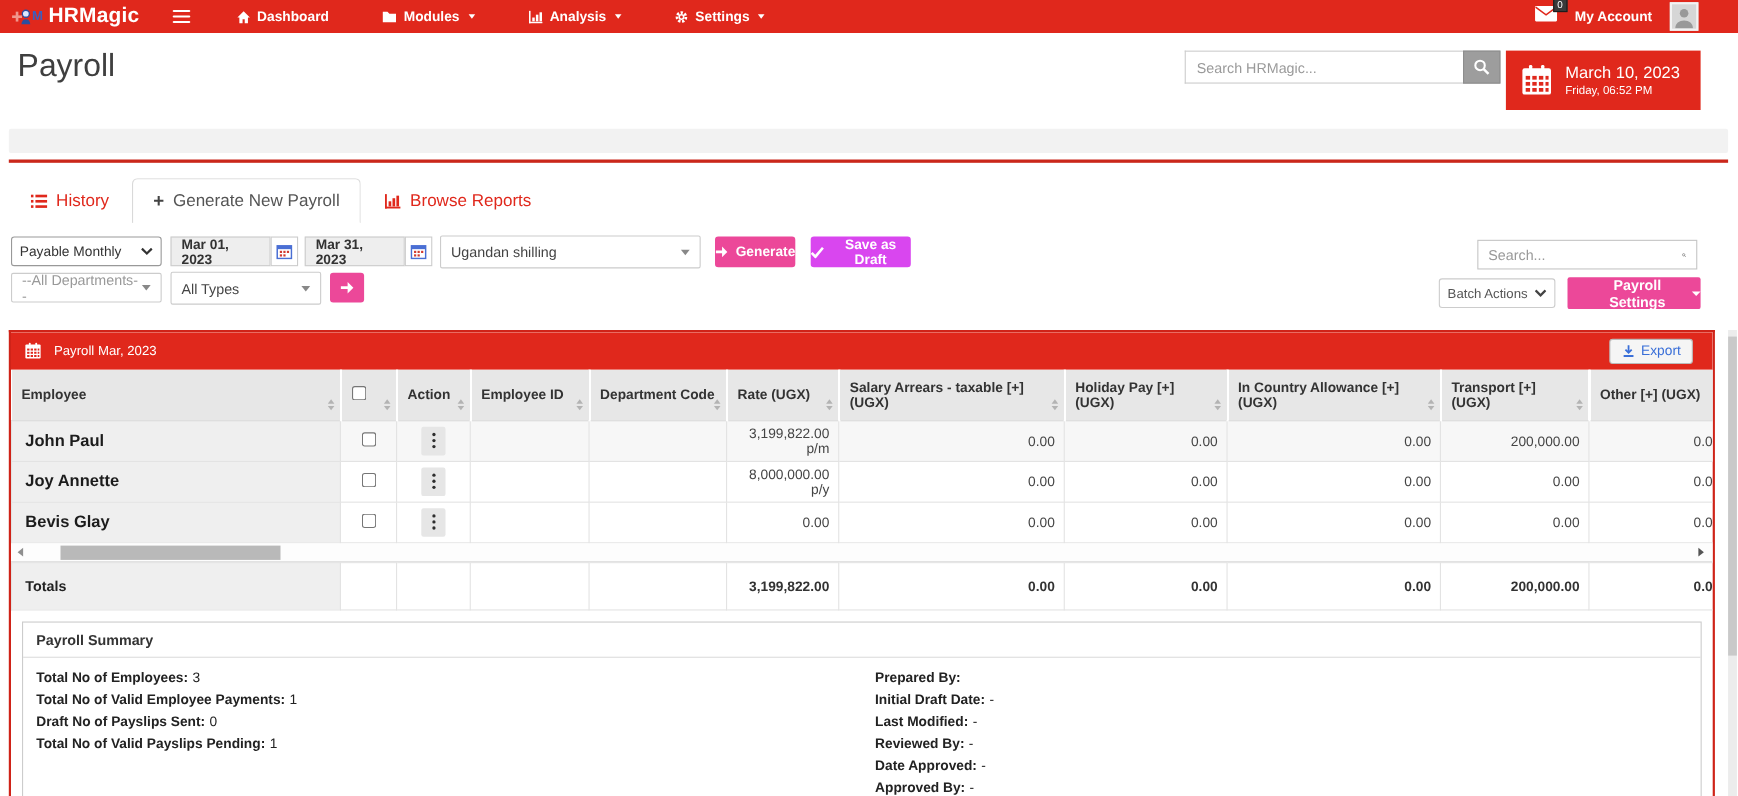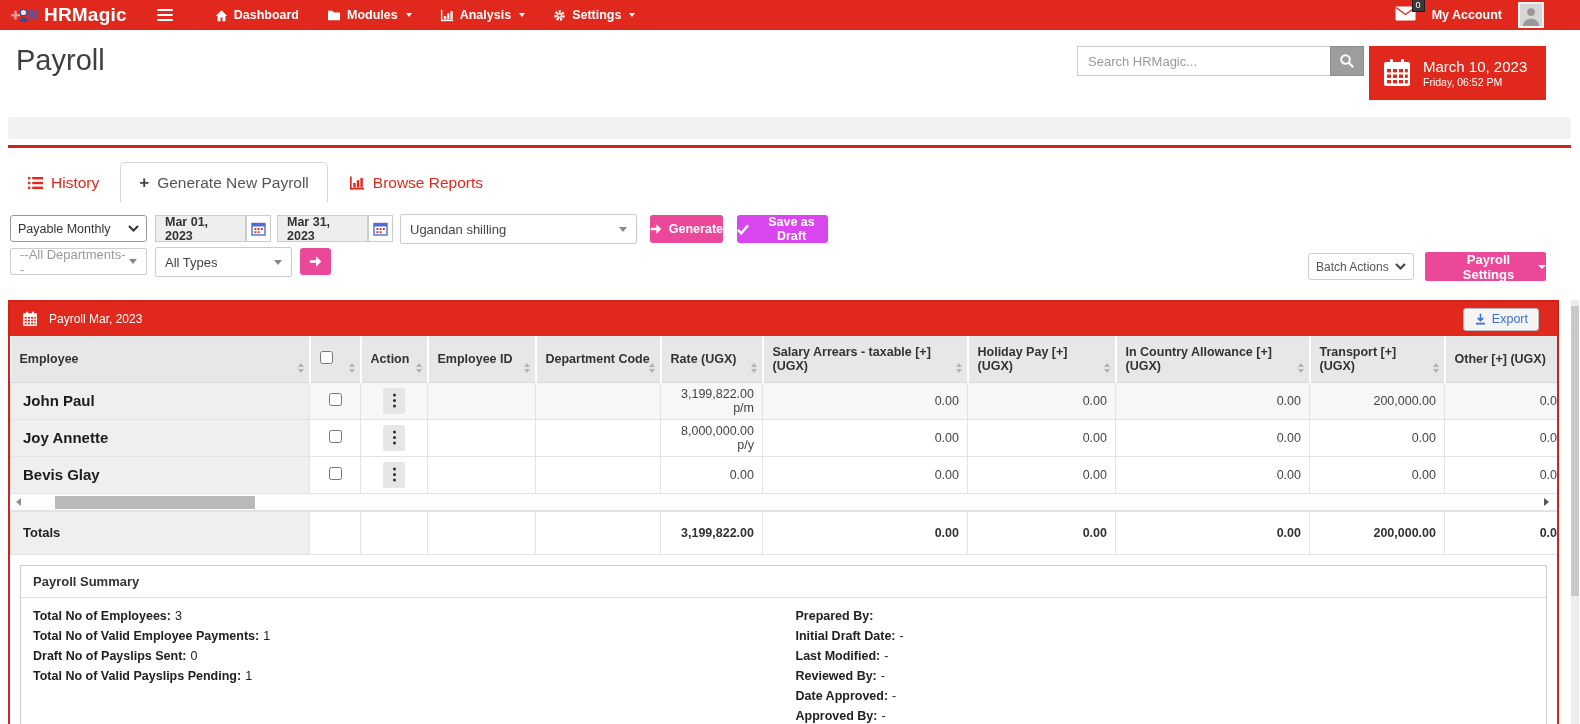--- a/index.html
+++ b/index.html
@@ -6,21 +6,21 @@
   body { font-family:"Liberation Sans", sans-serif; background:#fff; }
   .screen { position:relative; width:1580px; height:724px; background:#fff; overflow:hidden; }
 
   
   .navbar { position:absolute; top:0; left:0; width:1580px; height:30px; background:#e0281c;
             display:flex; align-items:center; color:#fff; }
   .brand { display:flex; align-items:center; gap:4px; margin-left:10px; cursor:pointer; }
   .brand-text { font-size:19px; font-weight:700; color:#fff; letter-spacing:0.2px; }
   .hamburger { margin-left:26px; display:flex; flex-direction:column; gap:2.5px; cursor:pointer; padding:4px; }
   .hamburger span { width:16px; height:2.5px; background:#fff; border-radius:1px; }
-  .nav-items { display:flex; align-items:center; margin-left:24px; gap:0; }
+  .nav-items { display:flex; align-items:center; margin-left:24px; gap:20px; }
   .nav-item { display:flex; align-items:center; gap:6px; font-size:12.5px; font-weight:700;
               padding:0 14px; height:30px; cursor:pointer; white-space:nowrap; }
   .caret-w { width:0; height:0; border-left:3.5px solid transparent; border-right:3.5px solid transparent;
              border-top:4px solid #fff; margin-left:2px; }
   .nav-right { margin-left:auto; display:flex; align-items:center; gap:16px; margin-right:36px; }
   .mail-wrap { position:relative; cursor:pointer; }
   .mail-badge { position:absolute; top:-7px; right:-9px; min-width:13px; height:13px; background:#3a3a3a;
                 border:1px solid #1c1c1c; color:#fff; font-size:9px; line-height:11px; text-align:center; padding:0 2px; }
   .account-label { font-size:12.5px; font-weight:700; cursor:pointer; }
   .avatar { width:26px; height:26px; background:#d6d6d6; border:2px solid #f3f3f3; overflow:hidden; cursor:pointer; }
@@ -310,20 +310,27 @@
         <path d="M8 1l6 6-6 6z" fill="#fff"></path>
       </svg>
     <span>Generate</span>
   </button>
   <button class="btn btn-green" style="left:737px; top:215px; width:91px; height:28px;">
     <svg width="13" height="11" viewBox="0 0 14 12">
         <path d="M1 6.5l4 4L13 1" fill="none" stroke="#fff" stroke-width="2.8"></path>
       </svg>
     <span>Save as Draft</span>
   </button>
+  <div class="search-sm" style="left:1343px; top:218px; width:200px; height:27px;">
+    <input type="text" placeholder="Search..." style="">
+    <svg width="14" height="14" viewBox="0 0 16 16">
+        <circle cx="6.5" cy="6.5" r="4.3" fill="none" stroke="#444" stroke-width="1.7"></circle>
+        <line x1="9.8" y1="9.8" x2="14" y2="14" stroke="#444" stroke-width="1.9"></line>
+      </svg>
+  </div>
 
   <div class="ctl sel2" style="left:10px; top:248px; width:137px; height:27px; color:#999;">
     <span>--All Departments--</span>
     <span class="caret-g"></span>
   </div>
   <div class="ctl sel2" style="left:155px; top:247px; width:137px; height:30px;">
     <span>All Types</span>
     <span class="caret-g"></span>
   </div>
   <button class="btn btn-red" style="left:300px; top:248px; width:31px; height:27px;">

